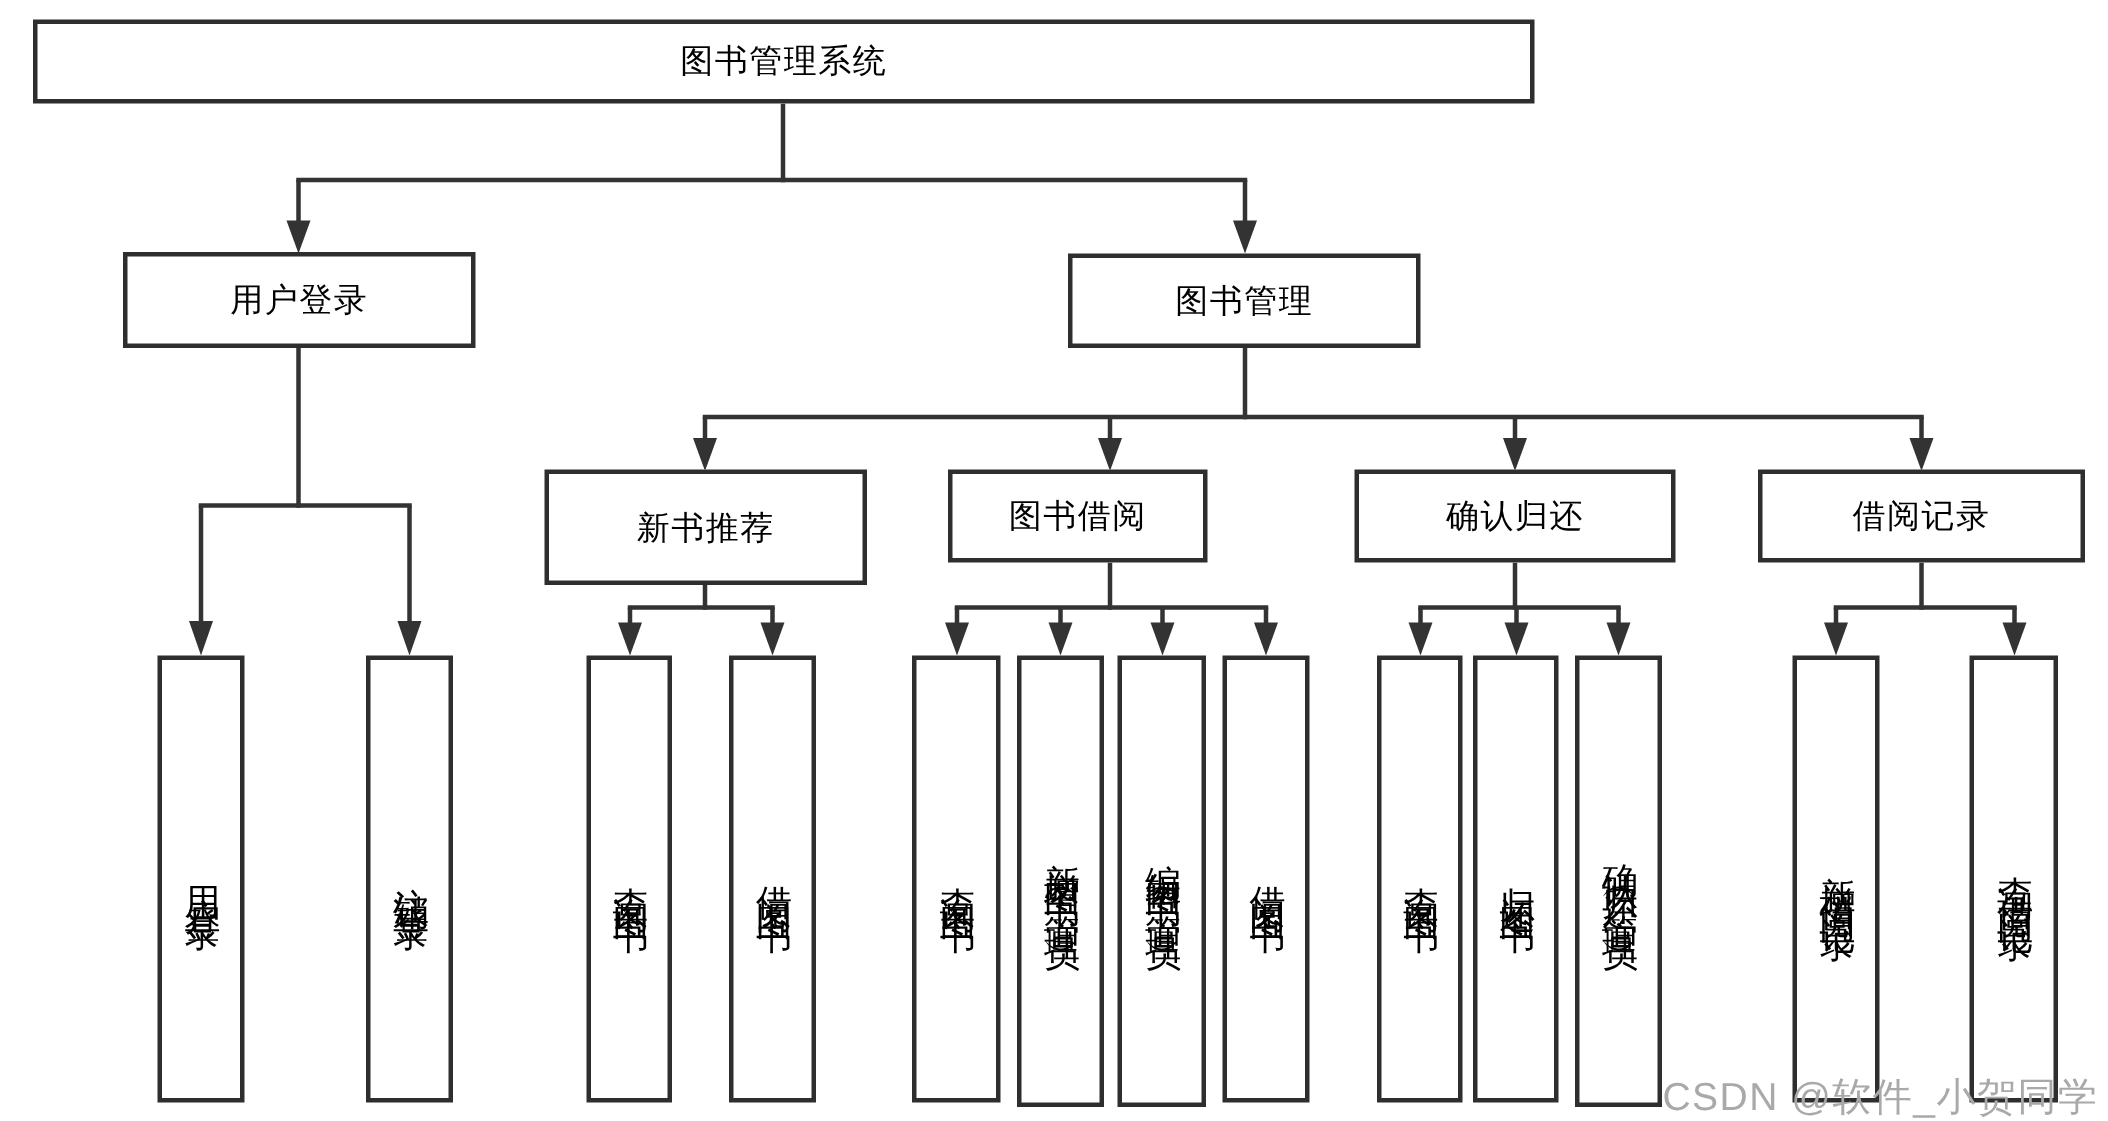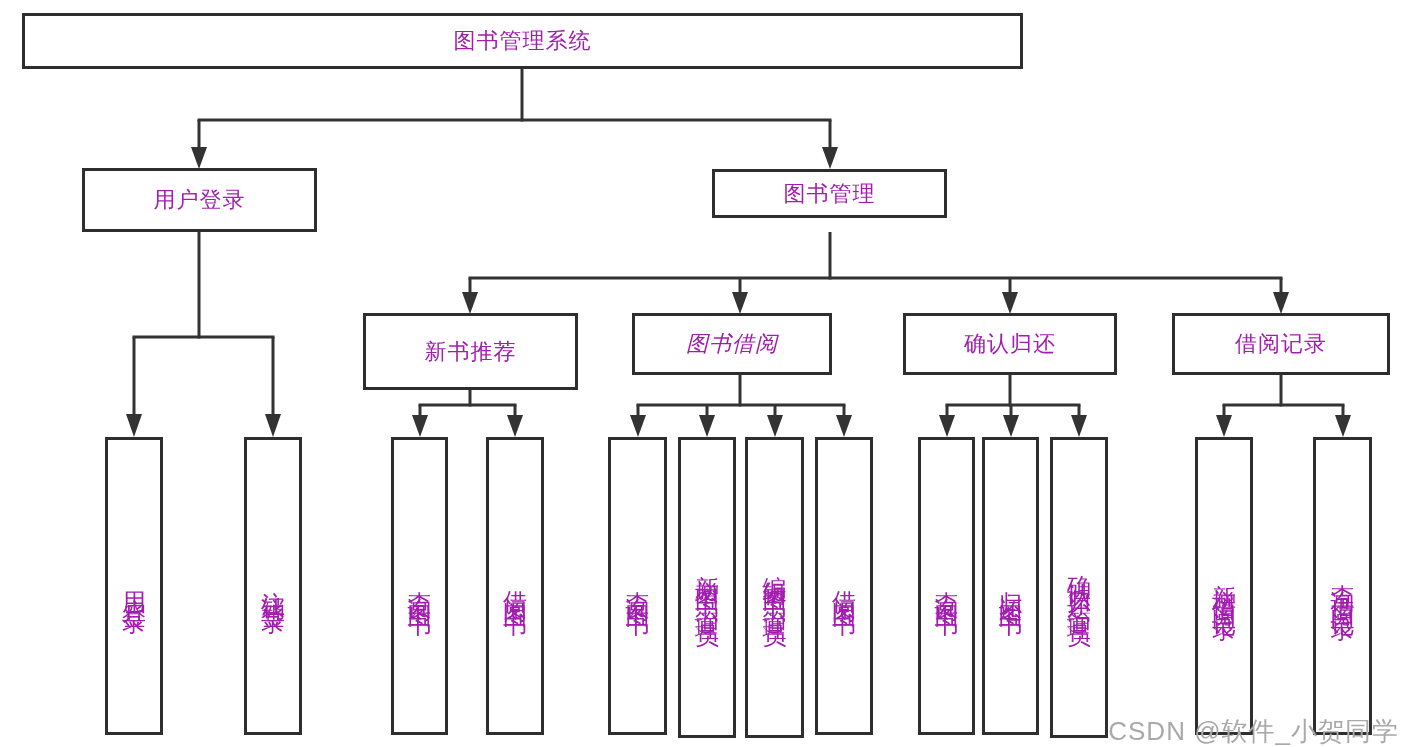--- a/index.html
+++ b/index.html
@@ -10,21 +10,21 @@
     background:#ffffff;
     overflow:hidden;
   }
   .connectors{position:absolute;left:0;top:0;width:1405px;height:747px;z-index:0;}
   .box{
     position:absolute;
     box-sizing:border-box;
     border:3px solid #2e2e2e;
     background:#ffffff;
     display:flex;align-items:center;justify-content:center;
-    color:#a21caf;
+    color:#000000;
     z-index:1;
   }
   .hbox{font-size:22px;letter-spacing:1px;}
   .vbox{
     font-size:24px;
     writing-mode:vertical-rl;
     text-orientation:mixed;
     letter-spacing:7px;
     line-height:1;
   }
@@ -109,24 +109,24 @@
       <polygon points="1003,415 1019,415 1011,437"></polygon>
       <polygon points="1071,415 1087,415 1079,437"></polygon>
       <polygon points="1216,415 1232,415 1224,437"></polygon>
       <polygon points="1335,415 1351,415 1343,437"></polygon>
     </g>
   </svg>
 
   <div class="box hbox" style="left:22px;top:13px;width:1001px;height:56px;">图书管理系统</div>
 
   <div class="box hbox" style="left:82px;top:168px;width:235px;height:64px;">用户登录</div>
-  <div class="box hbox" style="left:712px;top:169px;width:235px;height:49px;">图书管理</div>
+  <div class="box hbox" style="left:712px;top:169px;width:235px;height:63px;">图书管理</div>
 
   <div class="box hbox" style="left:363px;top:313px;width:215px;height:77px;">新书推荐</div>
-  <div class="box hbox" style="left:632px;top:313px;width:200px;height:62px;font-style:italic;">图书借阅</div>
+  <div class="box hbox" style="left:632px;top:313px;width:173px;height:62px;">图书借阅</div>
   <div class="box hbox" style="left:903px;top:313px;width:214px;height:62px;">确认归还</div>
   <div class="box hbox" style="left:1172px;top:313px;width:218px;height:62px;">借阅记录</div>
 
   <div class="box vbox" style="left:105px;top:437px;width:58px;height:298px;">用户登录</div>
   <div class="box vbox" style="left:244px;top:437px;width:58px;height:298px;">注销登录</div>
 
   <div class="box vbox" style="left:391px;top:437px;width:57px;height:298px;">查询图书</div>
   <div class="box vbox" style="left:486px;top:437px;width:58px;height:298px;">借阅图书</div>
 
   <div class="box vbox" style="left:608px;top:437px;width:59px;height:298px;">查询图书</div>

